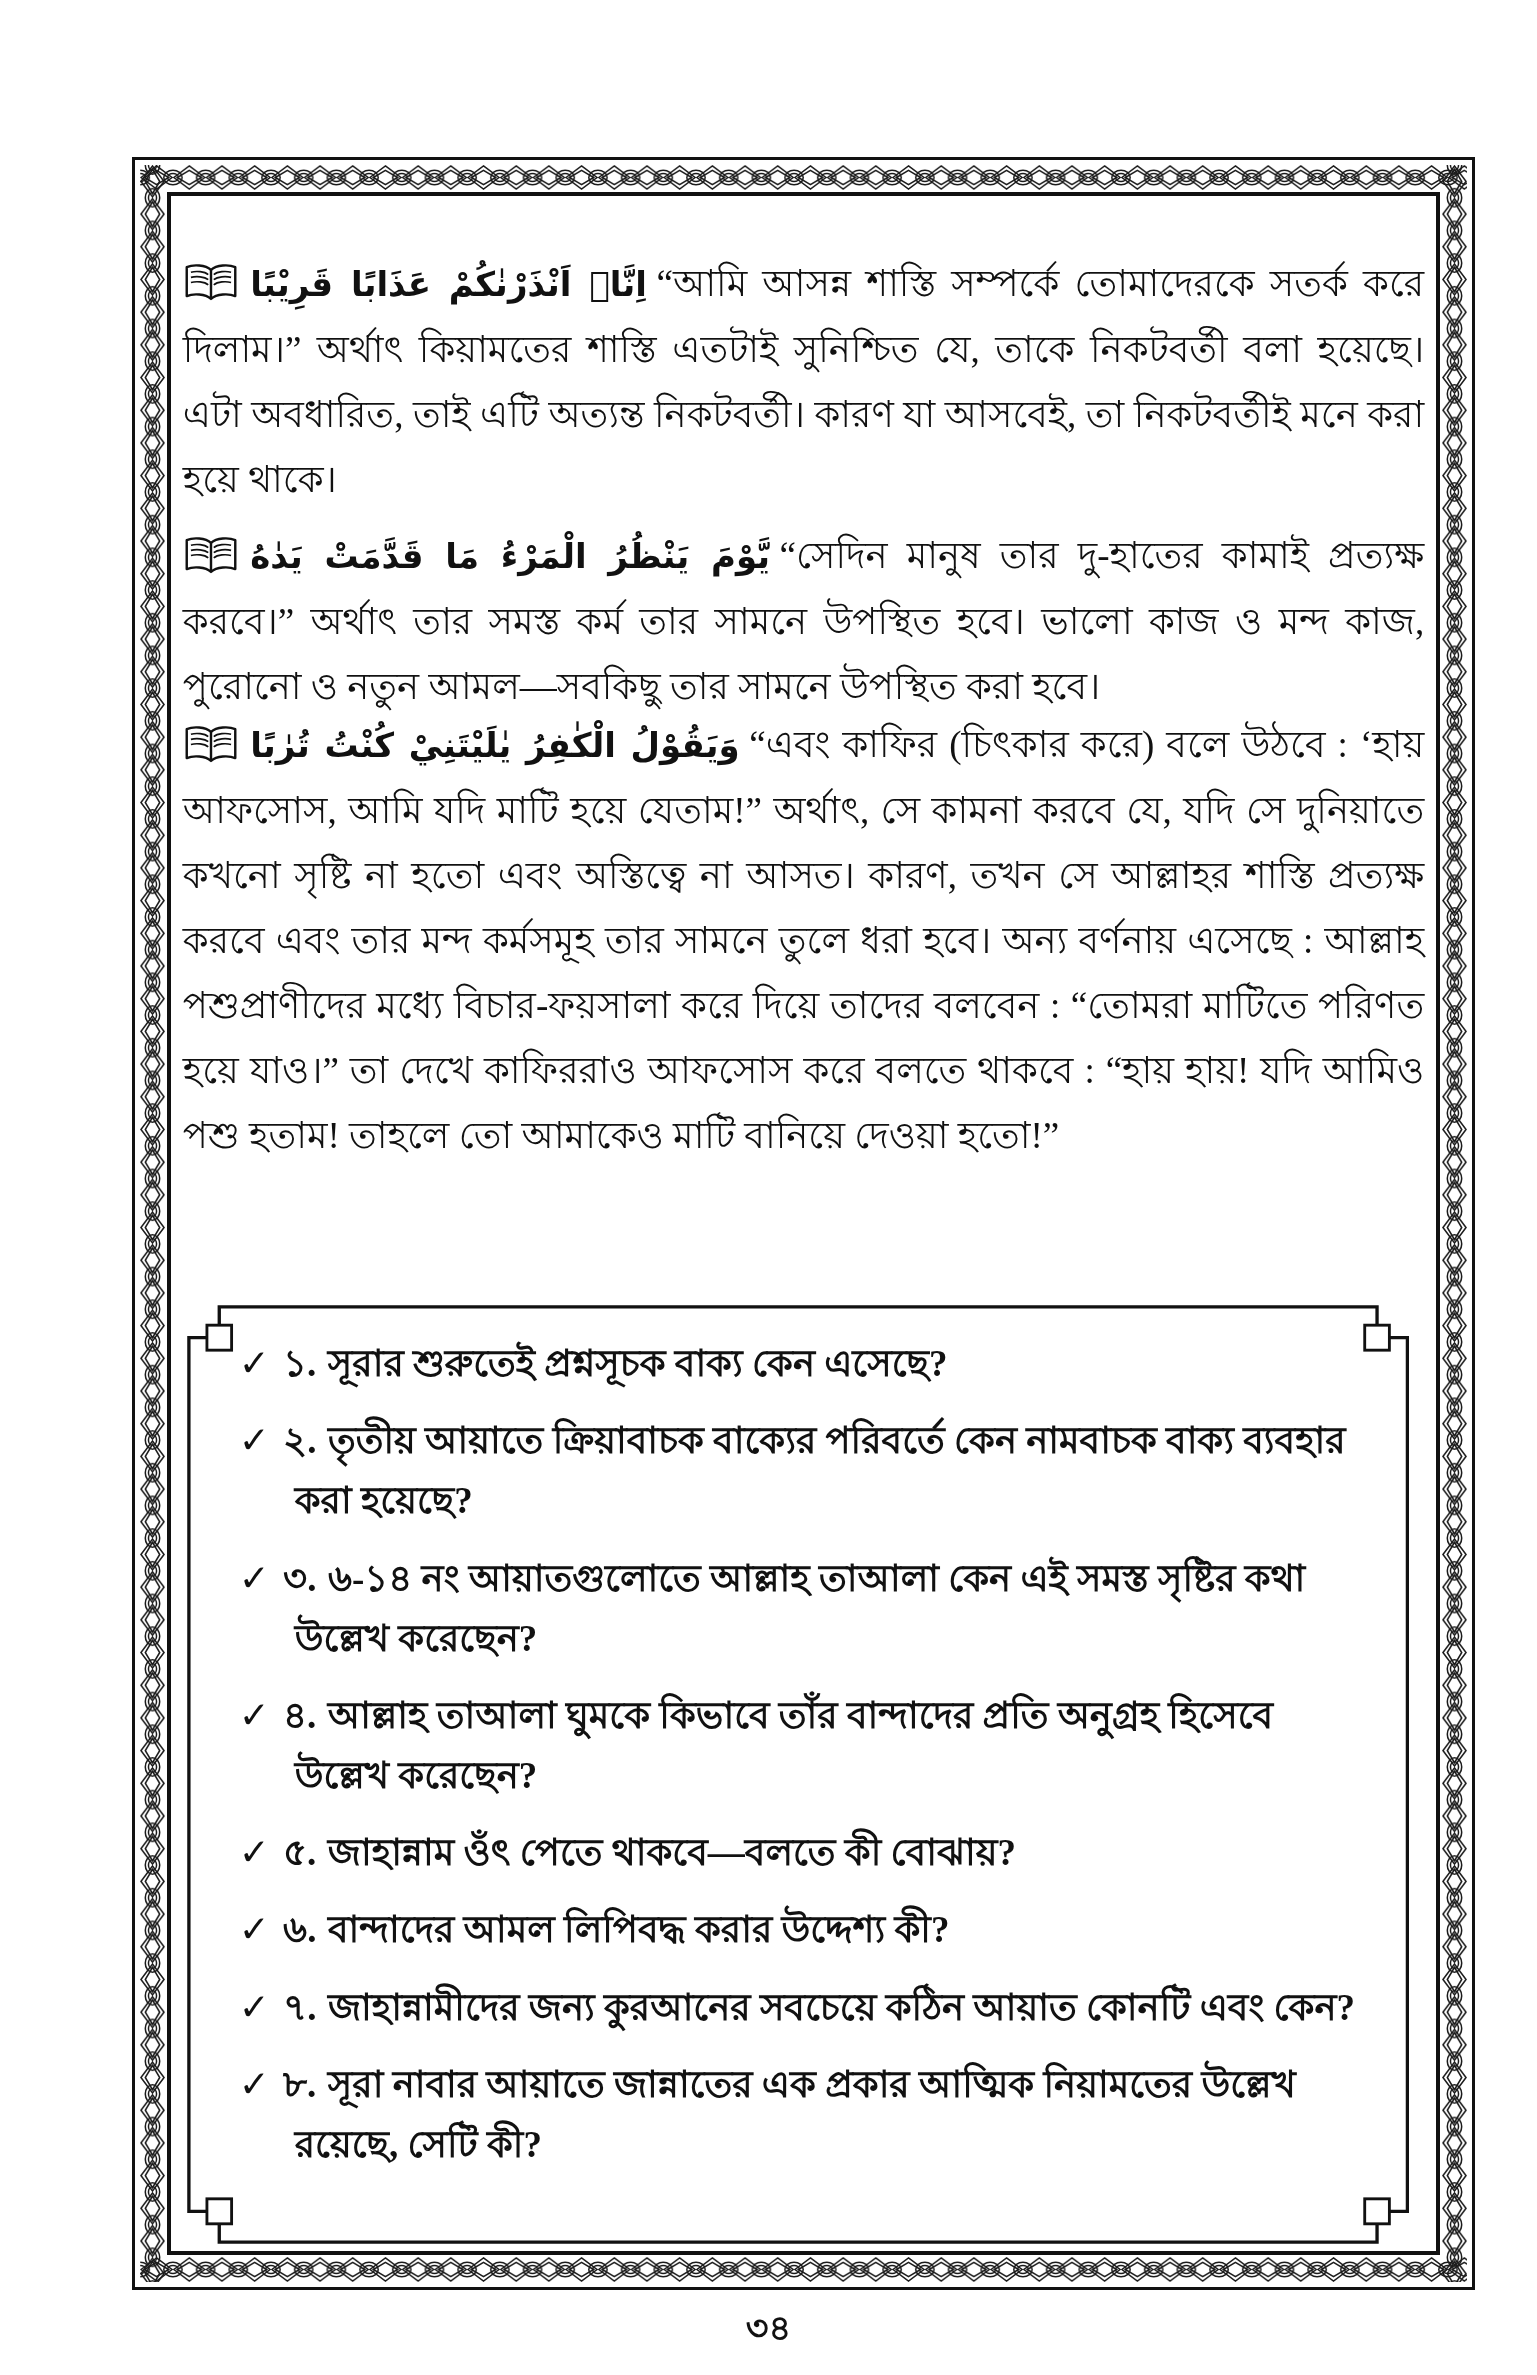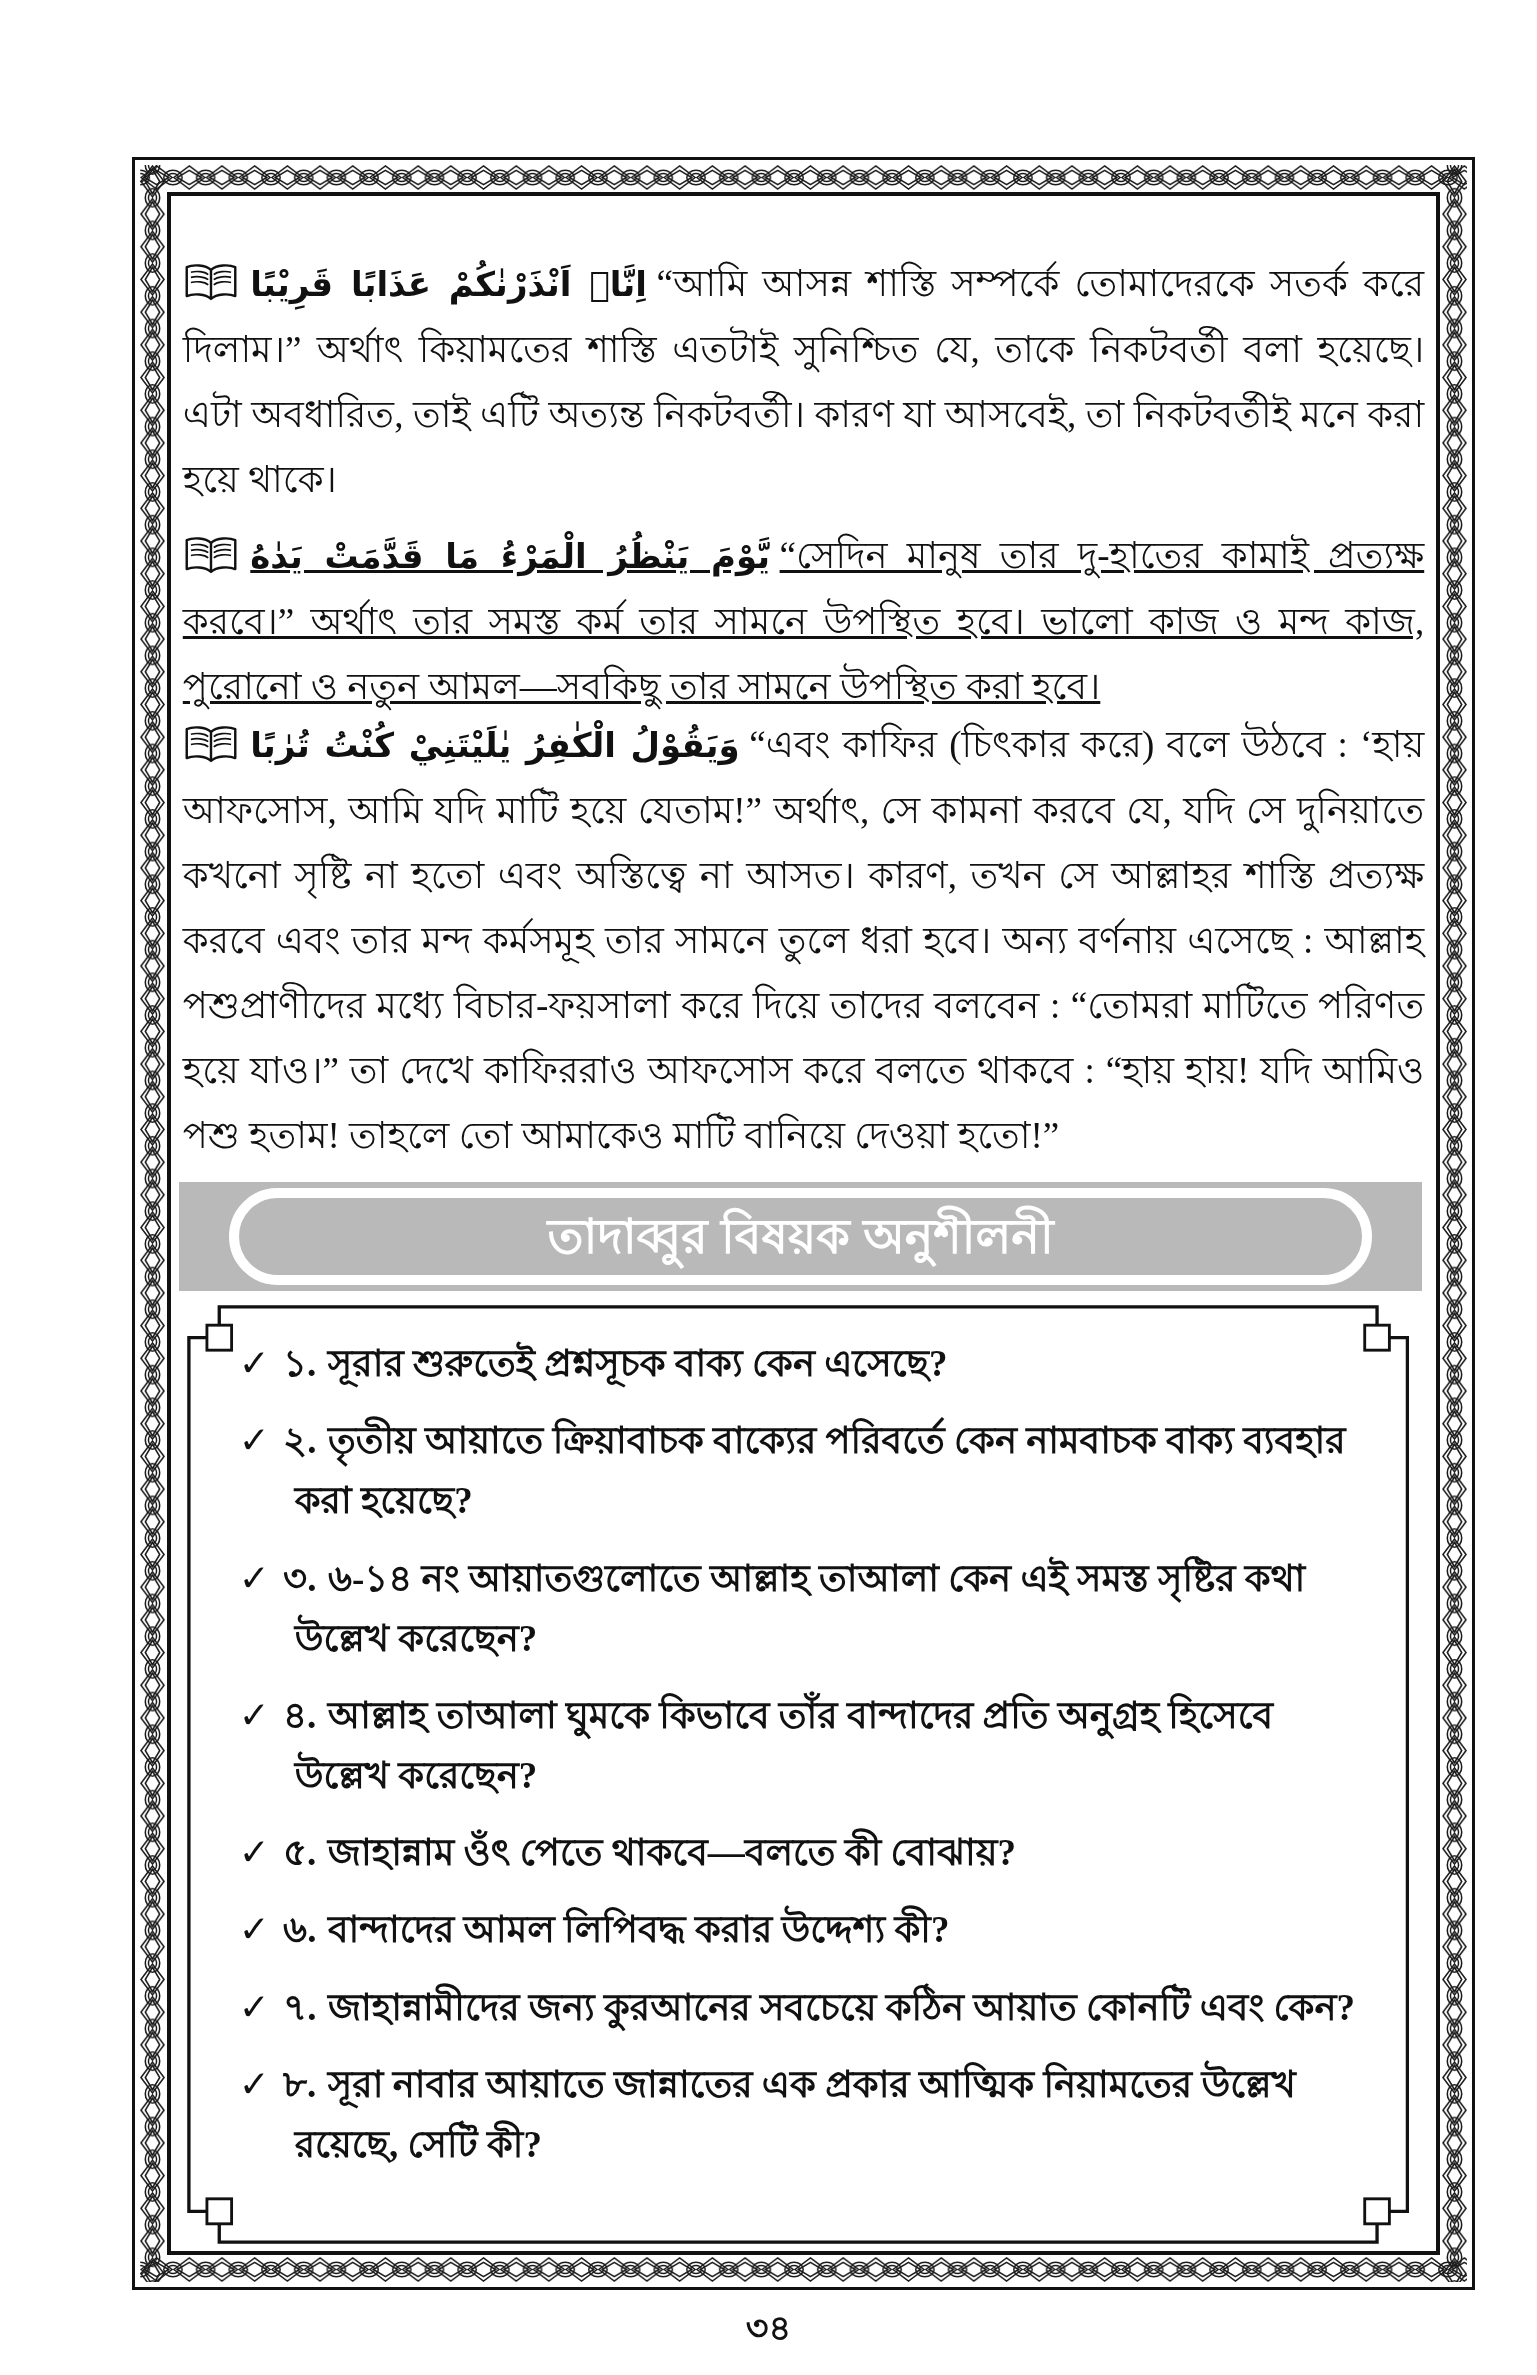--- a/index.html
+++ b/index.html
@@ -17,21 +17,21 @@
   .b-top{top:4.8px;} .b-bottom{bottom:4.8px;}
   .b-left,.b-right{position:absolute;top:4.8px;height:calc(100% - 9.6px);width:25px;}
   .b-left{left:4.8px;} .b-right{right:4.8px;}
   .inner-line{position:absolute;inset:32px;border:4.8px solid #111;box-sizing:border-box;}
 
   .content{position:absolute;left:44px;top:42px;right:44px;bottom:38px;}
 
   
   .para{position:absolute;left:3.8px;right:3.8px;font-size:37px;line-height:65px;
         text-align:justify;}
-  .p1{top:11.5px;} .p2{top:284px;text-decoration:underline;} .p3{top:473px;}
+  .p1{top:11.5px;} .p2{top:284px;} .p3{top:473px;}
   .book-icon{display:inline-block;width:56px;height:42px;vertical-align:-8.6px;margin-right:11.5px;}
   .arabic{font-family:"DejaVu Sans",sans-serif;font-size:34px;font-weight:bold;
           margin-right:9.6px;white-space:nowrap;}
 
   
   .banner{position:absolute;left:0px;right:5.8px;top:980px;height:109px;background:#b9b9b9;}
   .banner-outline{position:absolute;left:50px;right:50px;top:5.8px;bottom:5.8px;
                   border:10.6px solid #ffffff;border-radius:58px;}
   .banner-text{position:relative;z-index:1;width:100%;text-align:center;color:#ffffff;
                font-weight:bold;font-size:48px;line-height:109px;
@@ -128,24 +128,20 @@
       </p>
 
       <p class="para p3">
         <span class="book-icon">
           <svg viewBox="0 0 60 44" width="56" height="42">
               <use href="#bookIcon"></use>
             </svg>
         </span><span class="arabic" dir="rtl">وَيَقُوْلُ الْكٰفِرُ يٰلَيْتَنِيْ كُنْتُ تُرٰبًا</span><span>“এবং কাফির (চিৎকার করে) বলে উঠবে : ‘হায় আফসোস, আমি যদি মাটি হয়ে যেতাম!” অর্থাৎ, সে কামনা করবে যে, যদি সে দুনিয়াতে কখনো সৃষ্টি না হতো এবং অস্তিত্বে না আসত। কারণ, তখন সে আল্লাহর শাস্তি প্রত্যক্ষ করবে এবং তার মন্দ কর্মসমূহ তার সামনে তুলে ধরা হবে। অন্য বর্ণনায় এসেছে : আল্লাহ পশুপ্রাণীদের মধ্যে বিচার-ফয়সালা করে দিয়ে তাদের বলবেন : “তোমরা মাটিতে পরিণত হয়ে যাও।” তা দেখে কাফিররাও আফসোস করে বলতে থাকবে : “হায় হায়! যদি আমিও পশু হতাম! তাহলে তো আমাকেও মাটি বানিয়ে দেওয়া হতো!”</span>
       </p>
 
-      <div class="banner">
-        <div class="banner-outline"></div>
-        <div class="banner-text">তাদাব্বুর বিষয়ক অনুশীলনী</div>
-      </div>
 
       <div class="qbox">
         <svg class="qbox-border" viewBox="0 0 1288 977" preserveAspectRatio="none">
           <path d="M34 2 H1254 V34 H1286 V943 H1254 V975 H34 V943 H2 V34 H34 Z" fill="none" stroke="#111" stroke-width="3.5"></path>
           <g fill="#fff" stroke="#111" stroke-width="3">
             <rect x="21" y="21" width="26" height="26"></rect>
             <rect x="1241" y="21" width="26" height="26"></rect>
             <rect x="1241" y="930" width="26" height="26"></rect>
             <rect x="21" y="930" width="26" height="26"></rect>
           </g>

